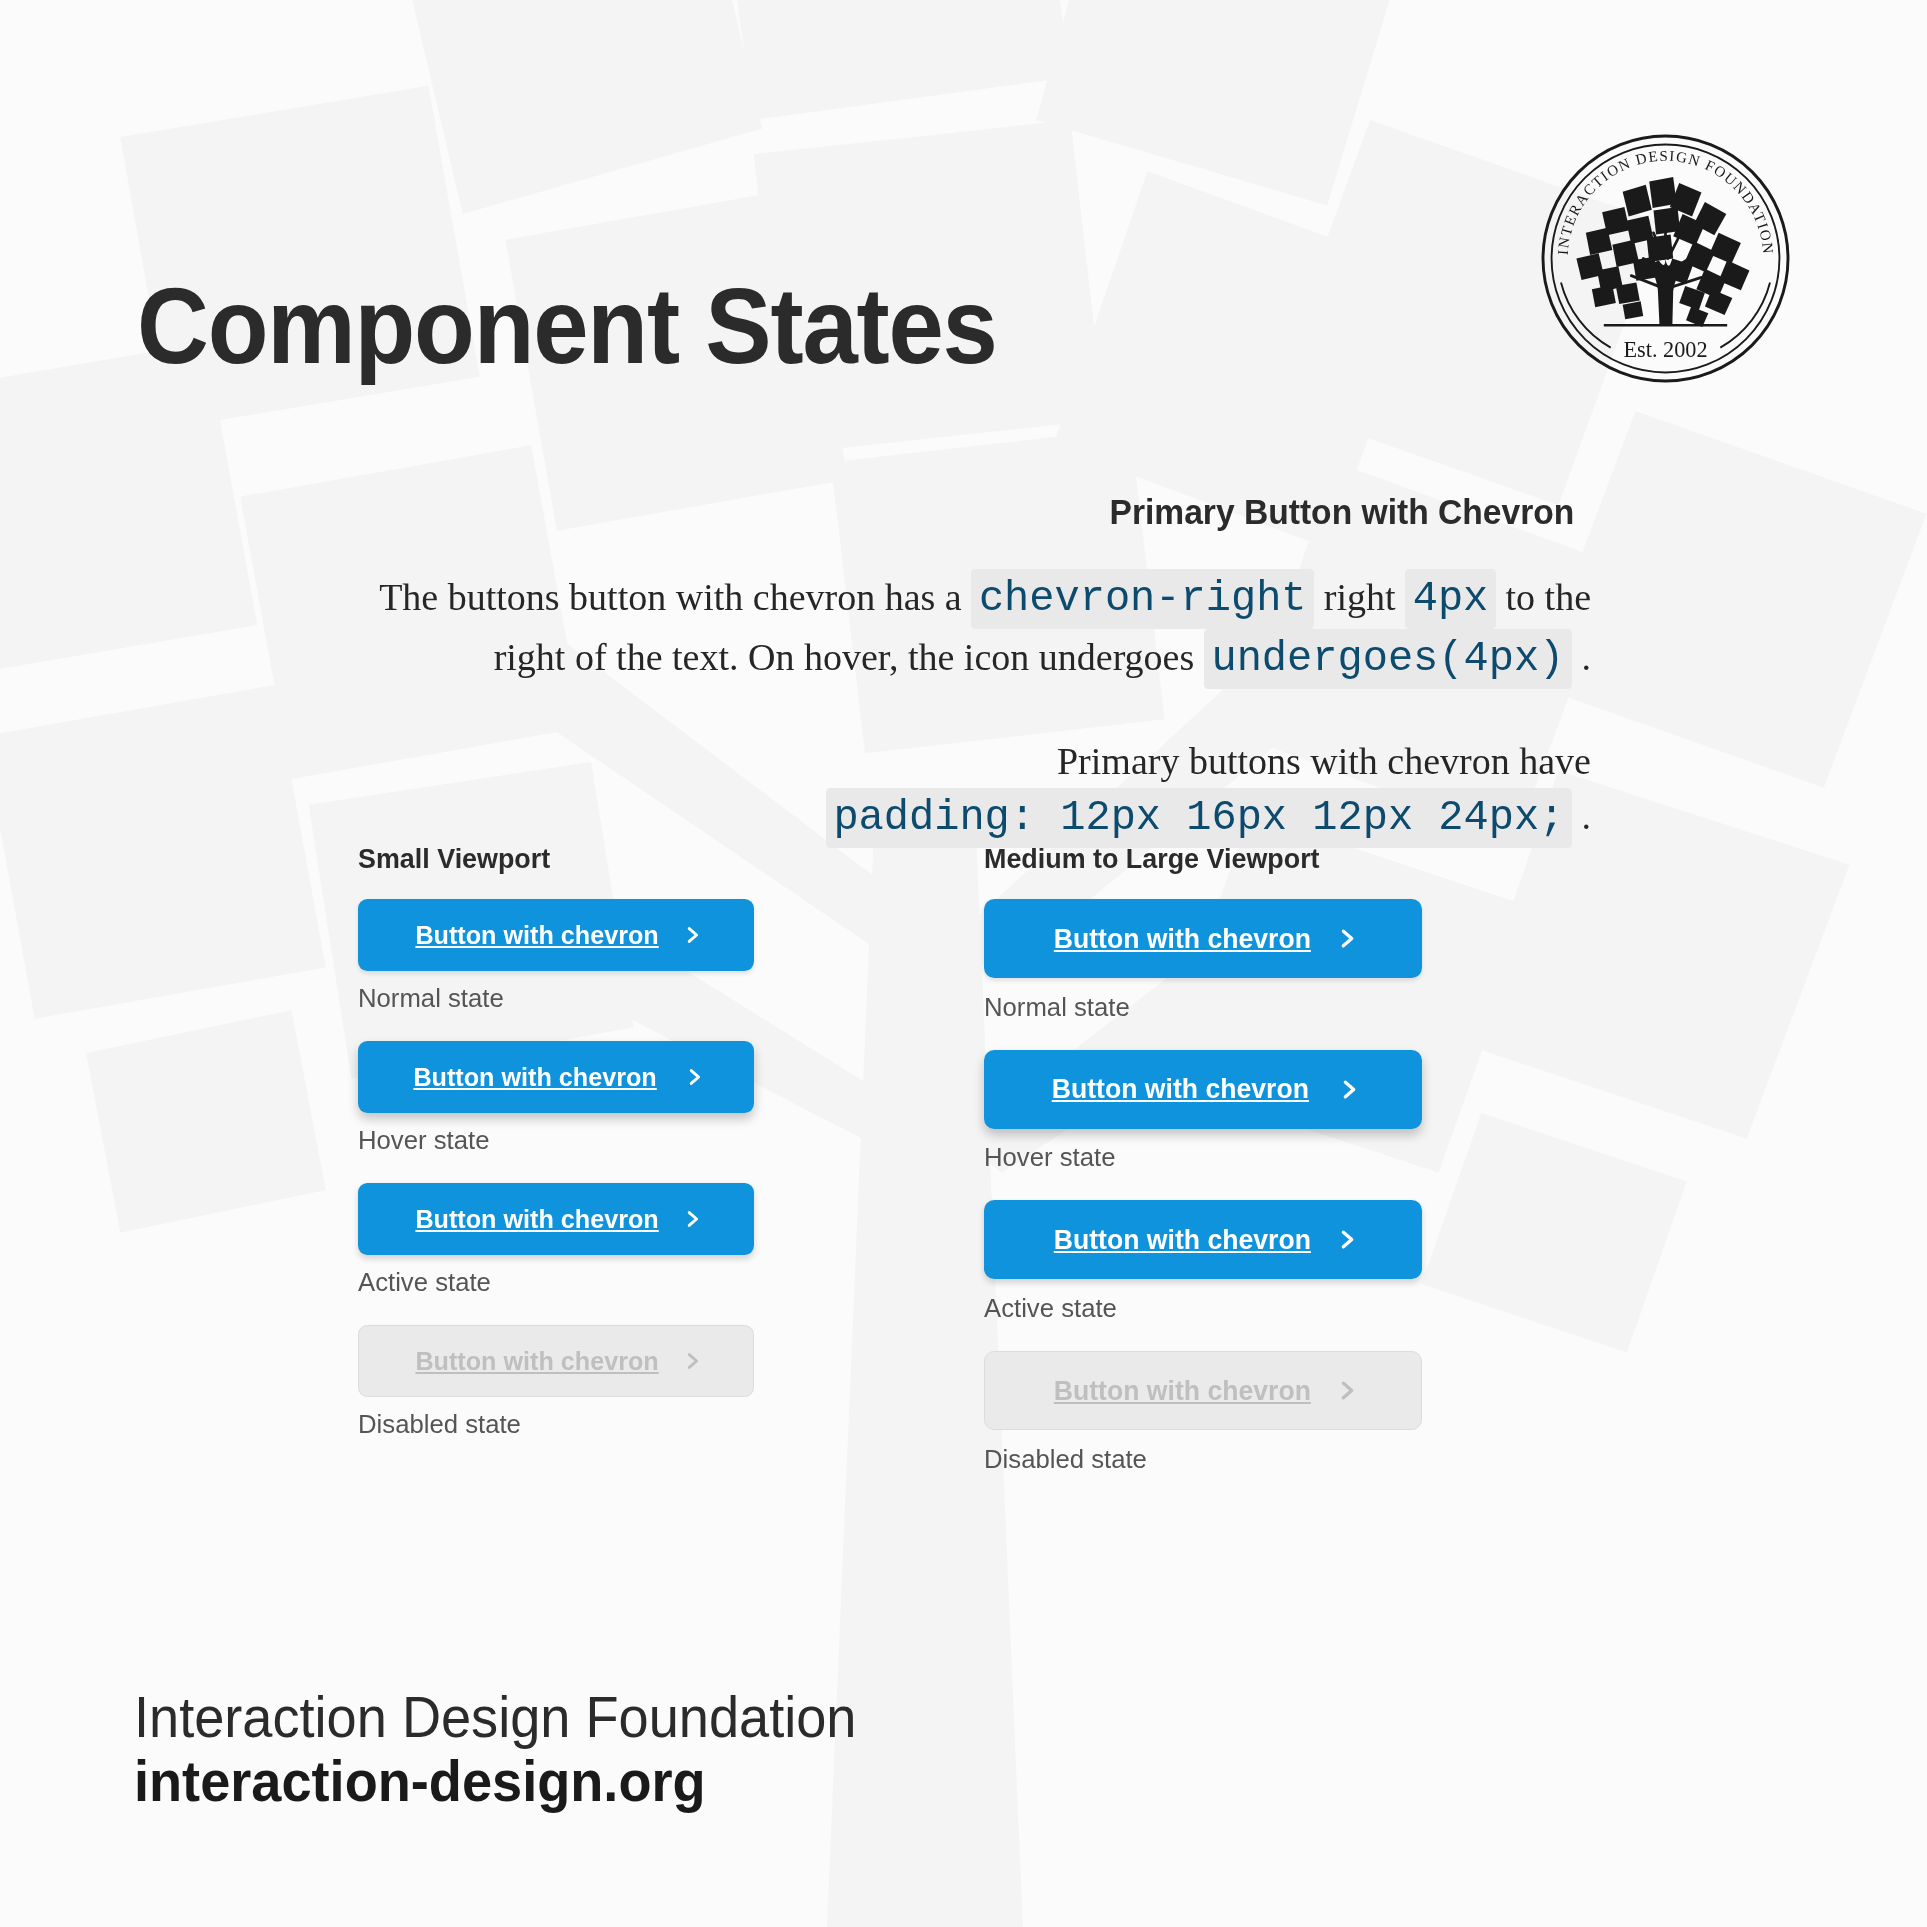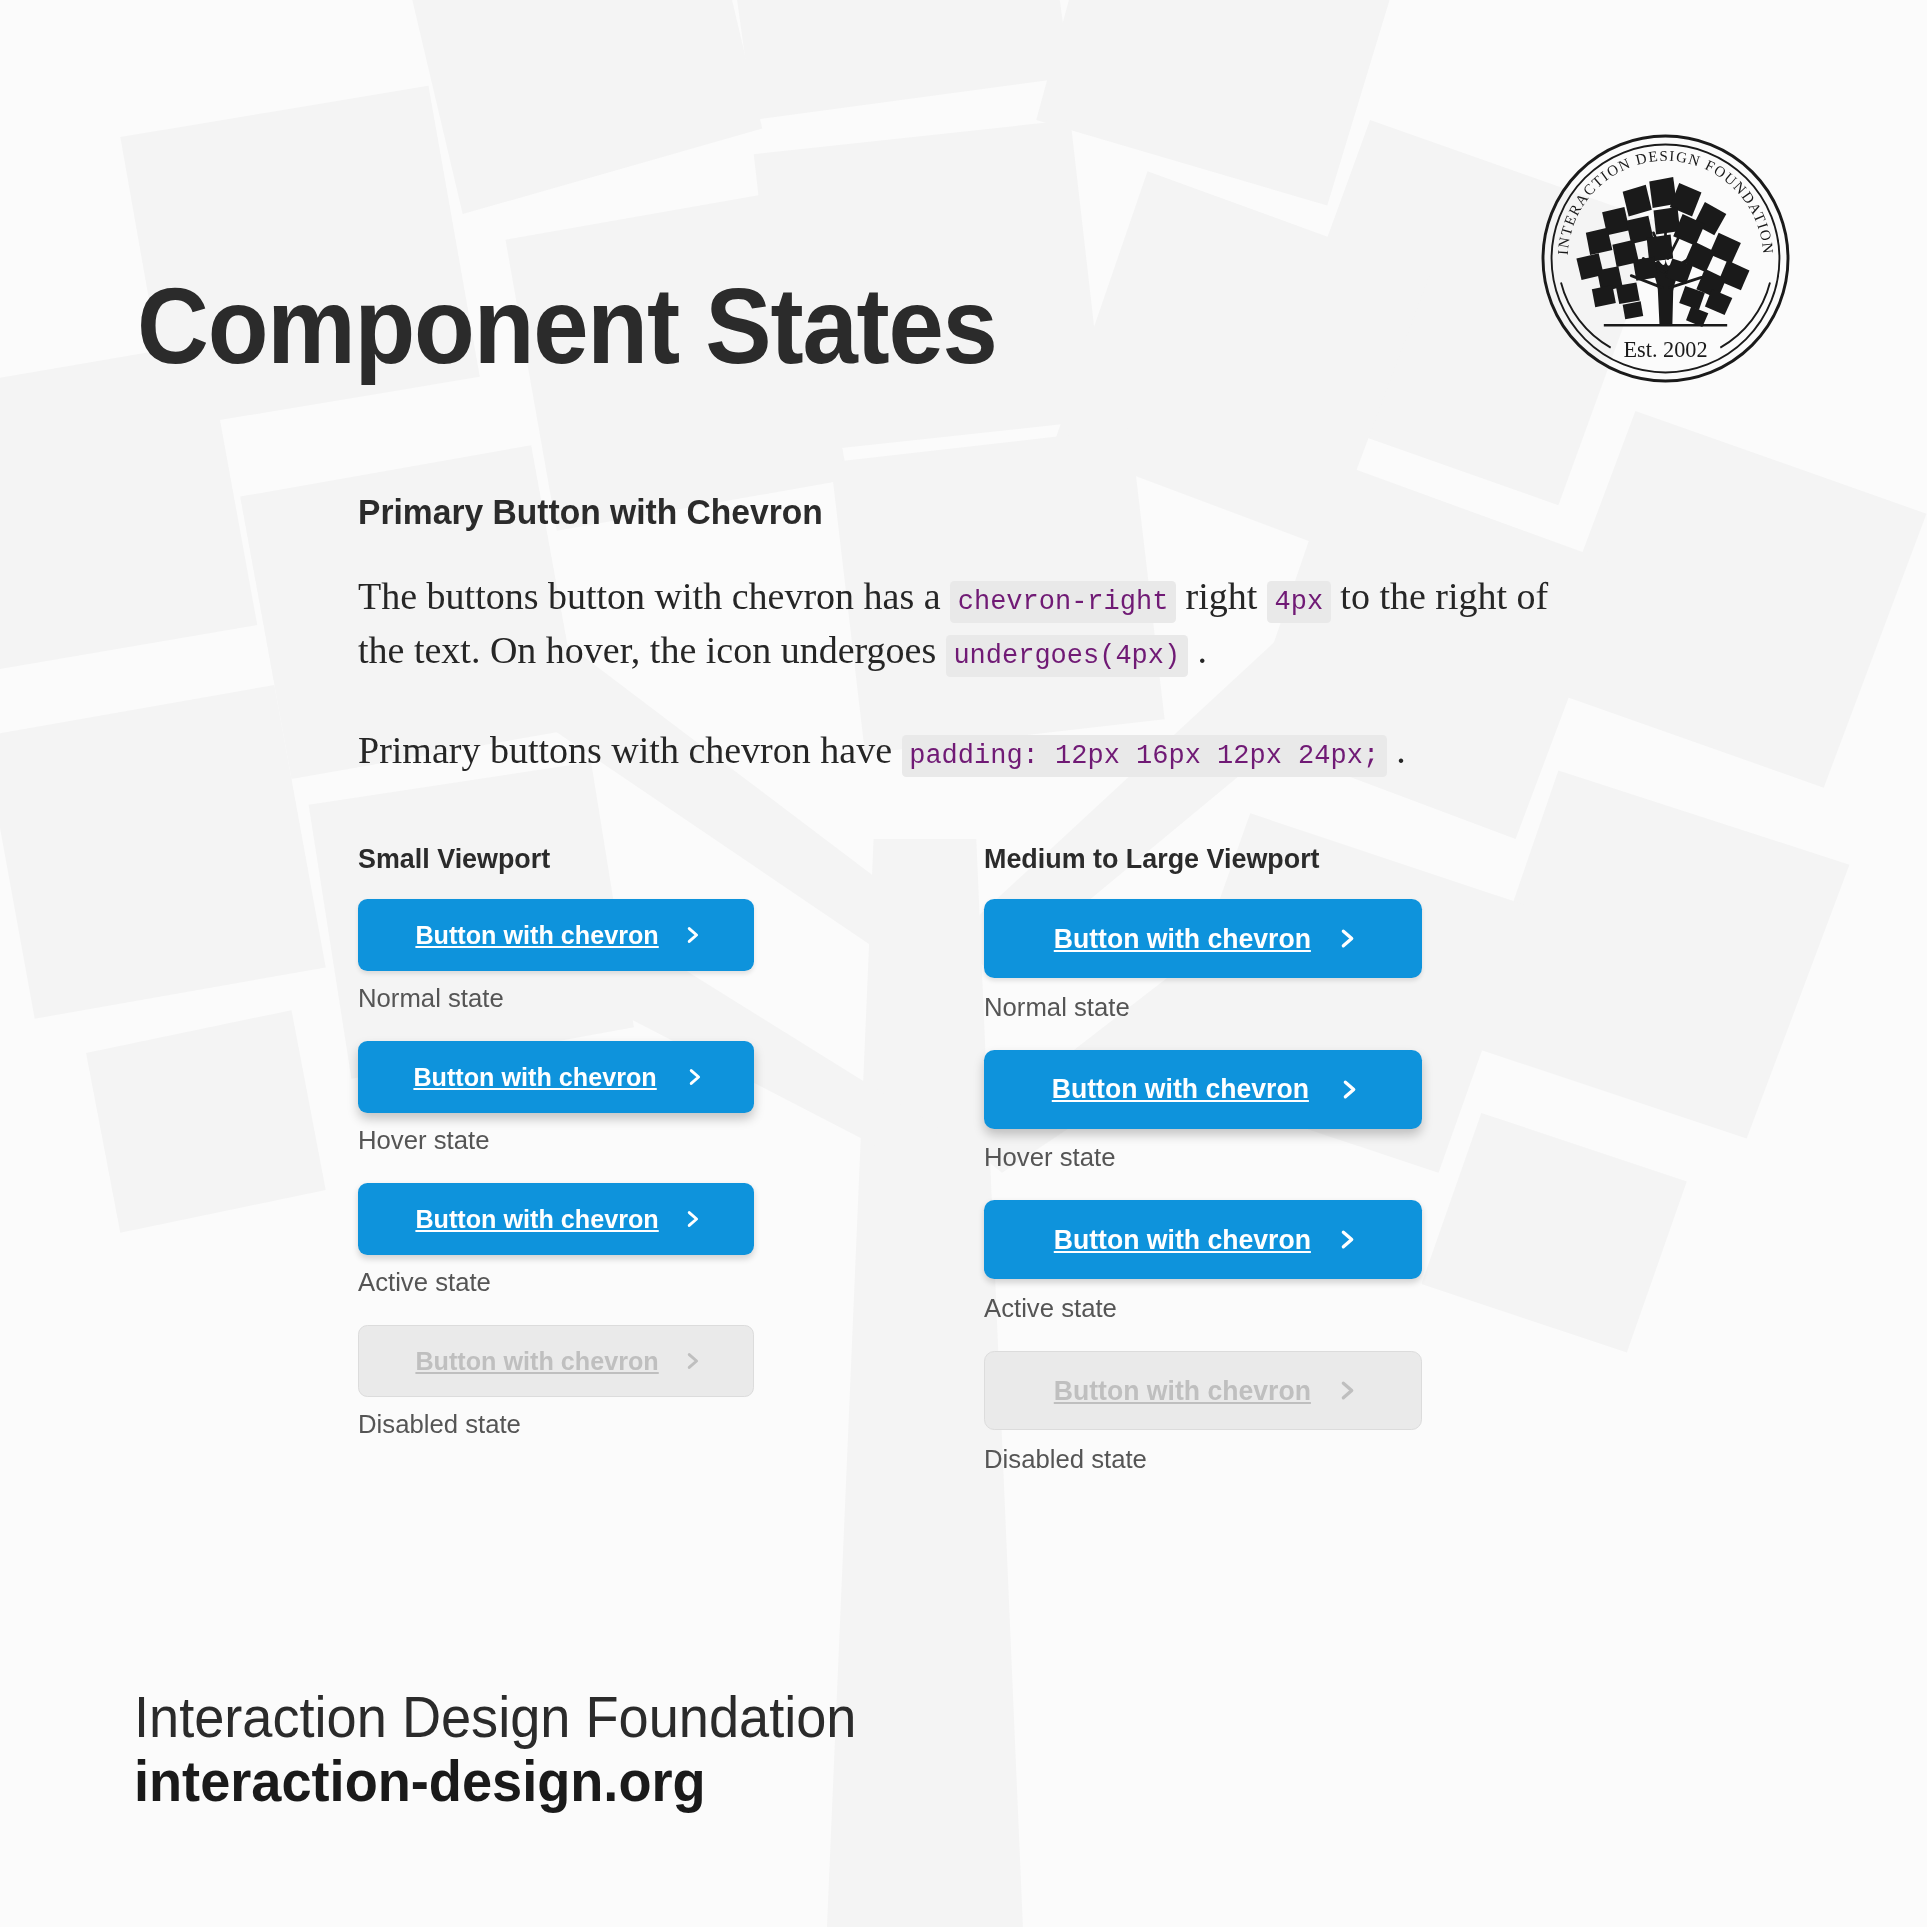--- a/index.html
+++ b/index.html
@@ -46,20 +46,21 @@
     transform:scaleX(0.93);
     transform-origin:left top;
     white-space:nowrap;
   }
   
   #content{
     position:absolute;
     left:358px; top:492px;
     width:1267px;
     z-index:5;
+    text-align:right;
   }
   .section-heading{
     font-family:"Liberation Sans Narrow","Liberation Sans",sans-serif;
     font-weight:bold;
     font-size:35px;
     letter-spacing:0px;
     color:#2B2B2B;
     margin:0 0 38px 0;
     transform:scaleX(0.96);
     transform-origin:left center;
@@ -68,23 +69,23 @@
     font-family:"Liberation Serif","DejaVu Serif",serif;
     font-size:38px;
     line-height:1.42;
     color:#262626;
     margin:0 0 38px 0;
     max-width:1233px;
   }
   p.body.second{ margin-top:46px; margin-bottom:8px; }
   code.code{
     font-family:"Liberation Mono","DejaVu Sans Mono",monospace;
-    font-size:27px;
+    font-size:42px;
     background:#E9E9E9;
-    color:#701a75;
+    color:#0c4a6e;
     padding:6px 7.7px;
     border-radius:4.3px;
     white-space:pre;
     letter-spacing:0px;
   }
   
   #columns{
     position:absolute;
     left:358px; top:843px;
     width:1267px;

